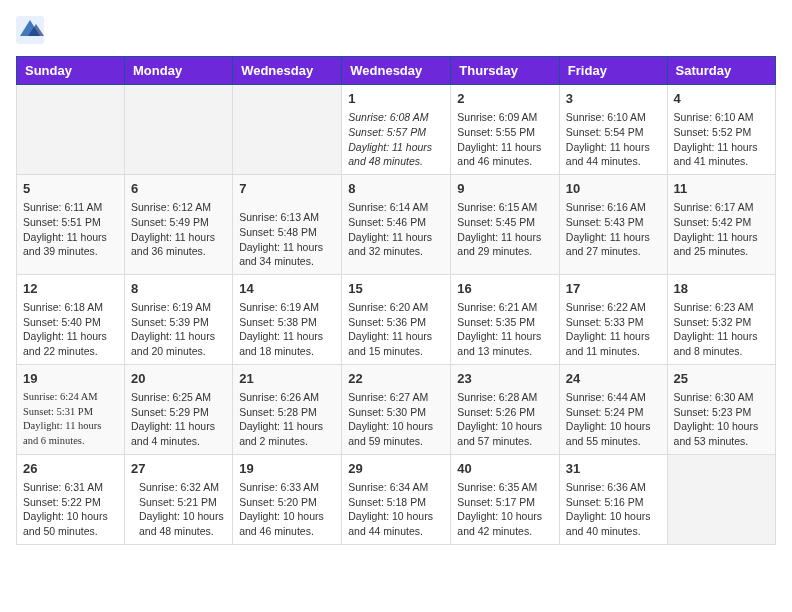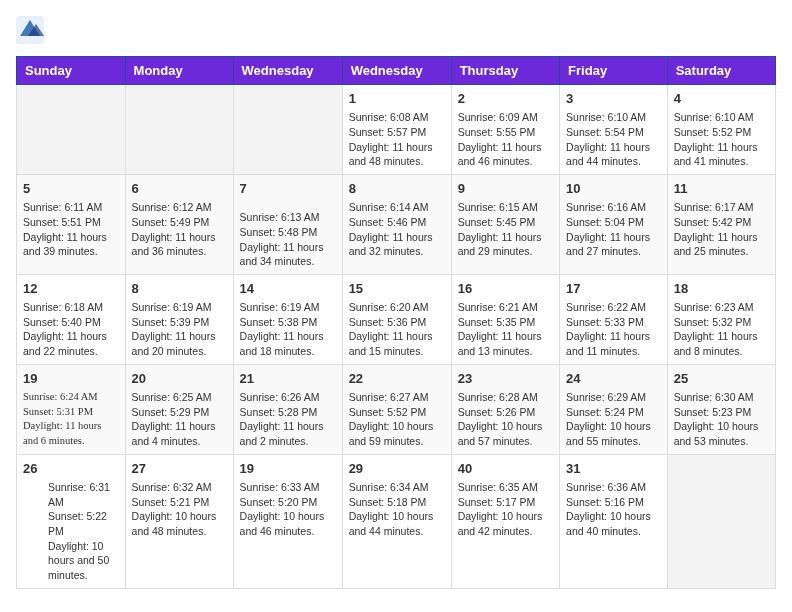--- a/index.html
+++ b/index.html
@@ -118,21 +118,21 @@
       <th>Saturday</th>
     </tr>
   </thead>
   <tbody id="calendar-body">
   <tr>
         <td class="empty"></td>
         <td class="empty"></td>
         <td class="empty"></td>
         <td>
           <div class="day-number">1</div>
-          <div class="day-info" style="white-space: pre-line;">Sunrise: 6:08 AM
+          <div class="day-info" style="white-space: pre-line; font-style: italic;">Sunrise: 6:08 AM
 Sunset: 5:57 PM
 Daylight: 11 hours and 48 minutes.</div>
         </td>
         <td>
           <div class="day-number">2</div>
           <div class="day-info" style="white-space: pre-line;">Sunrise: 6:09 AM
 Sunset: 5:55 PM
 Daylight: 11 hours and 46 minutes.</div>
         </td>
         <td>
@@ -175,21 +175,21 @@
         </td>
         <td>
           <div class="day-number">9</div>
           <div class="day-info" style="white-space: pre-line;">Sunrise: 6:15 AM
 Sunset: 5:45 PM
 Daylight: 11 hours and 29 minutes.</div>
         </td>
         <td>
           <div class="day-number">10</div>
           <div class="day-info" style="white-space: pre-line;">Sunrise: 6:16 AM
-Sunset: 5:04 PM
+Sunset: 5:43 PM
 Daylight: 11 hours and 27 minutes.</div>
         </td>
         <td>
           <div class="day-number">11</div>
           <div class="day-info" style="white-space: pre-line;">Sunrise: 6:17 AM
 Sunset: 5:42 PM
 Daylight: 11 hours and 25 minutes.</div>
         </td>
       </tr>
       <tr>
@@ -251,52 +251,52 @@
         </td>
         <td>
           <div class="day-number">21</div>
           <div class="day-info" style="white-space: pre-line;">Sunrise: 6:26 AM
 Sunset: 5:28 PM
 Daylight: 11 hours and 2 minutes.</div>
         </td>
         <td>
           <div class="day-number">22</div>
           <div class="day-info" style="white-space: pre-line;">Sunrise: 6:27 AM
-Sunset: 5:52 PM
+Sunset: 5:30 PM
 Daylight: 10 hours and 59 minutes.</div>
         </td>
         <td>
           <div class="day-number">23</div>
           <div class="day-info" style="white-space: pre-line;">Sunrise: 6:28 AM
 Sunset: 5:26 PM
 Daylight: 10 hours and 57 minutes.</div>
         </td>
         <td>
           <div class="day-number">24</div>
-          <div class="day-info" style="white-space: pre-line;">Sunrise: 6:29 AM
+          <div class="day-info" style="white-space: pre-line;">Sunrise: 6:44 AM
 Sunset: 5:24 PM
 Daylight: 10 hours and 55 minutes.</div>
         </td>
         <td>
           <div class="day-number">25</div>
           <div class="day-info" style="white-space: pre-line;">Sunrise: 6:30 AM
 Sunset: 5:23 PM
 Daylight: 10 hours and 53 minutes.</div>
         </td>
       </tr>
       <tr>
         <td>
           <div class="day-number">26</div>
-          <div class="day-info" style="white-space: pre-line; margin-left: 25px;">Sunrise: 6:31 AM
+          <div class="day-info" style="white-space: pre-line;">Sunrise: 6:31 AM
 Sunset: 5:22 PM
 Daylight: 10 hours and 50 minutes.</div>
         </td>
         <td>
           <div class="day-number">27</div>
-          <div class="day-info" style="white-space: pre-line;">Sunrise: 6:32 AM
+          <div class="day-info" style="white-space: pre-line; margin-left: 8px;">Sunrise: 6:32 AM
 Sunset: 5:21 PM
 Daylight: 10 hours and 48 minutes.</div>
         </td>
         <td>
           <div class="day-number">19</div>
           <div class="day-info" style="white-space: pre-line;">Sunrise: 6:33 AM
 Sunset: 5:20 PM
 Daylight: 10 hours and 46 minutes.</div>
         </td>
         <td>

